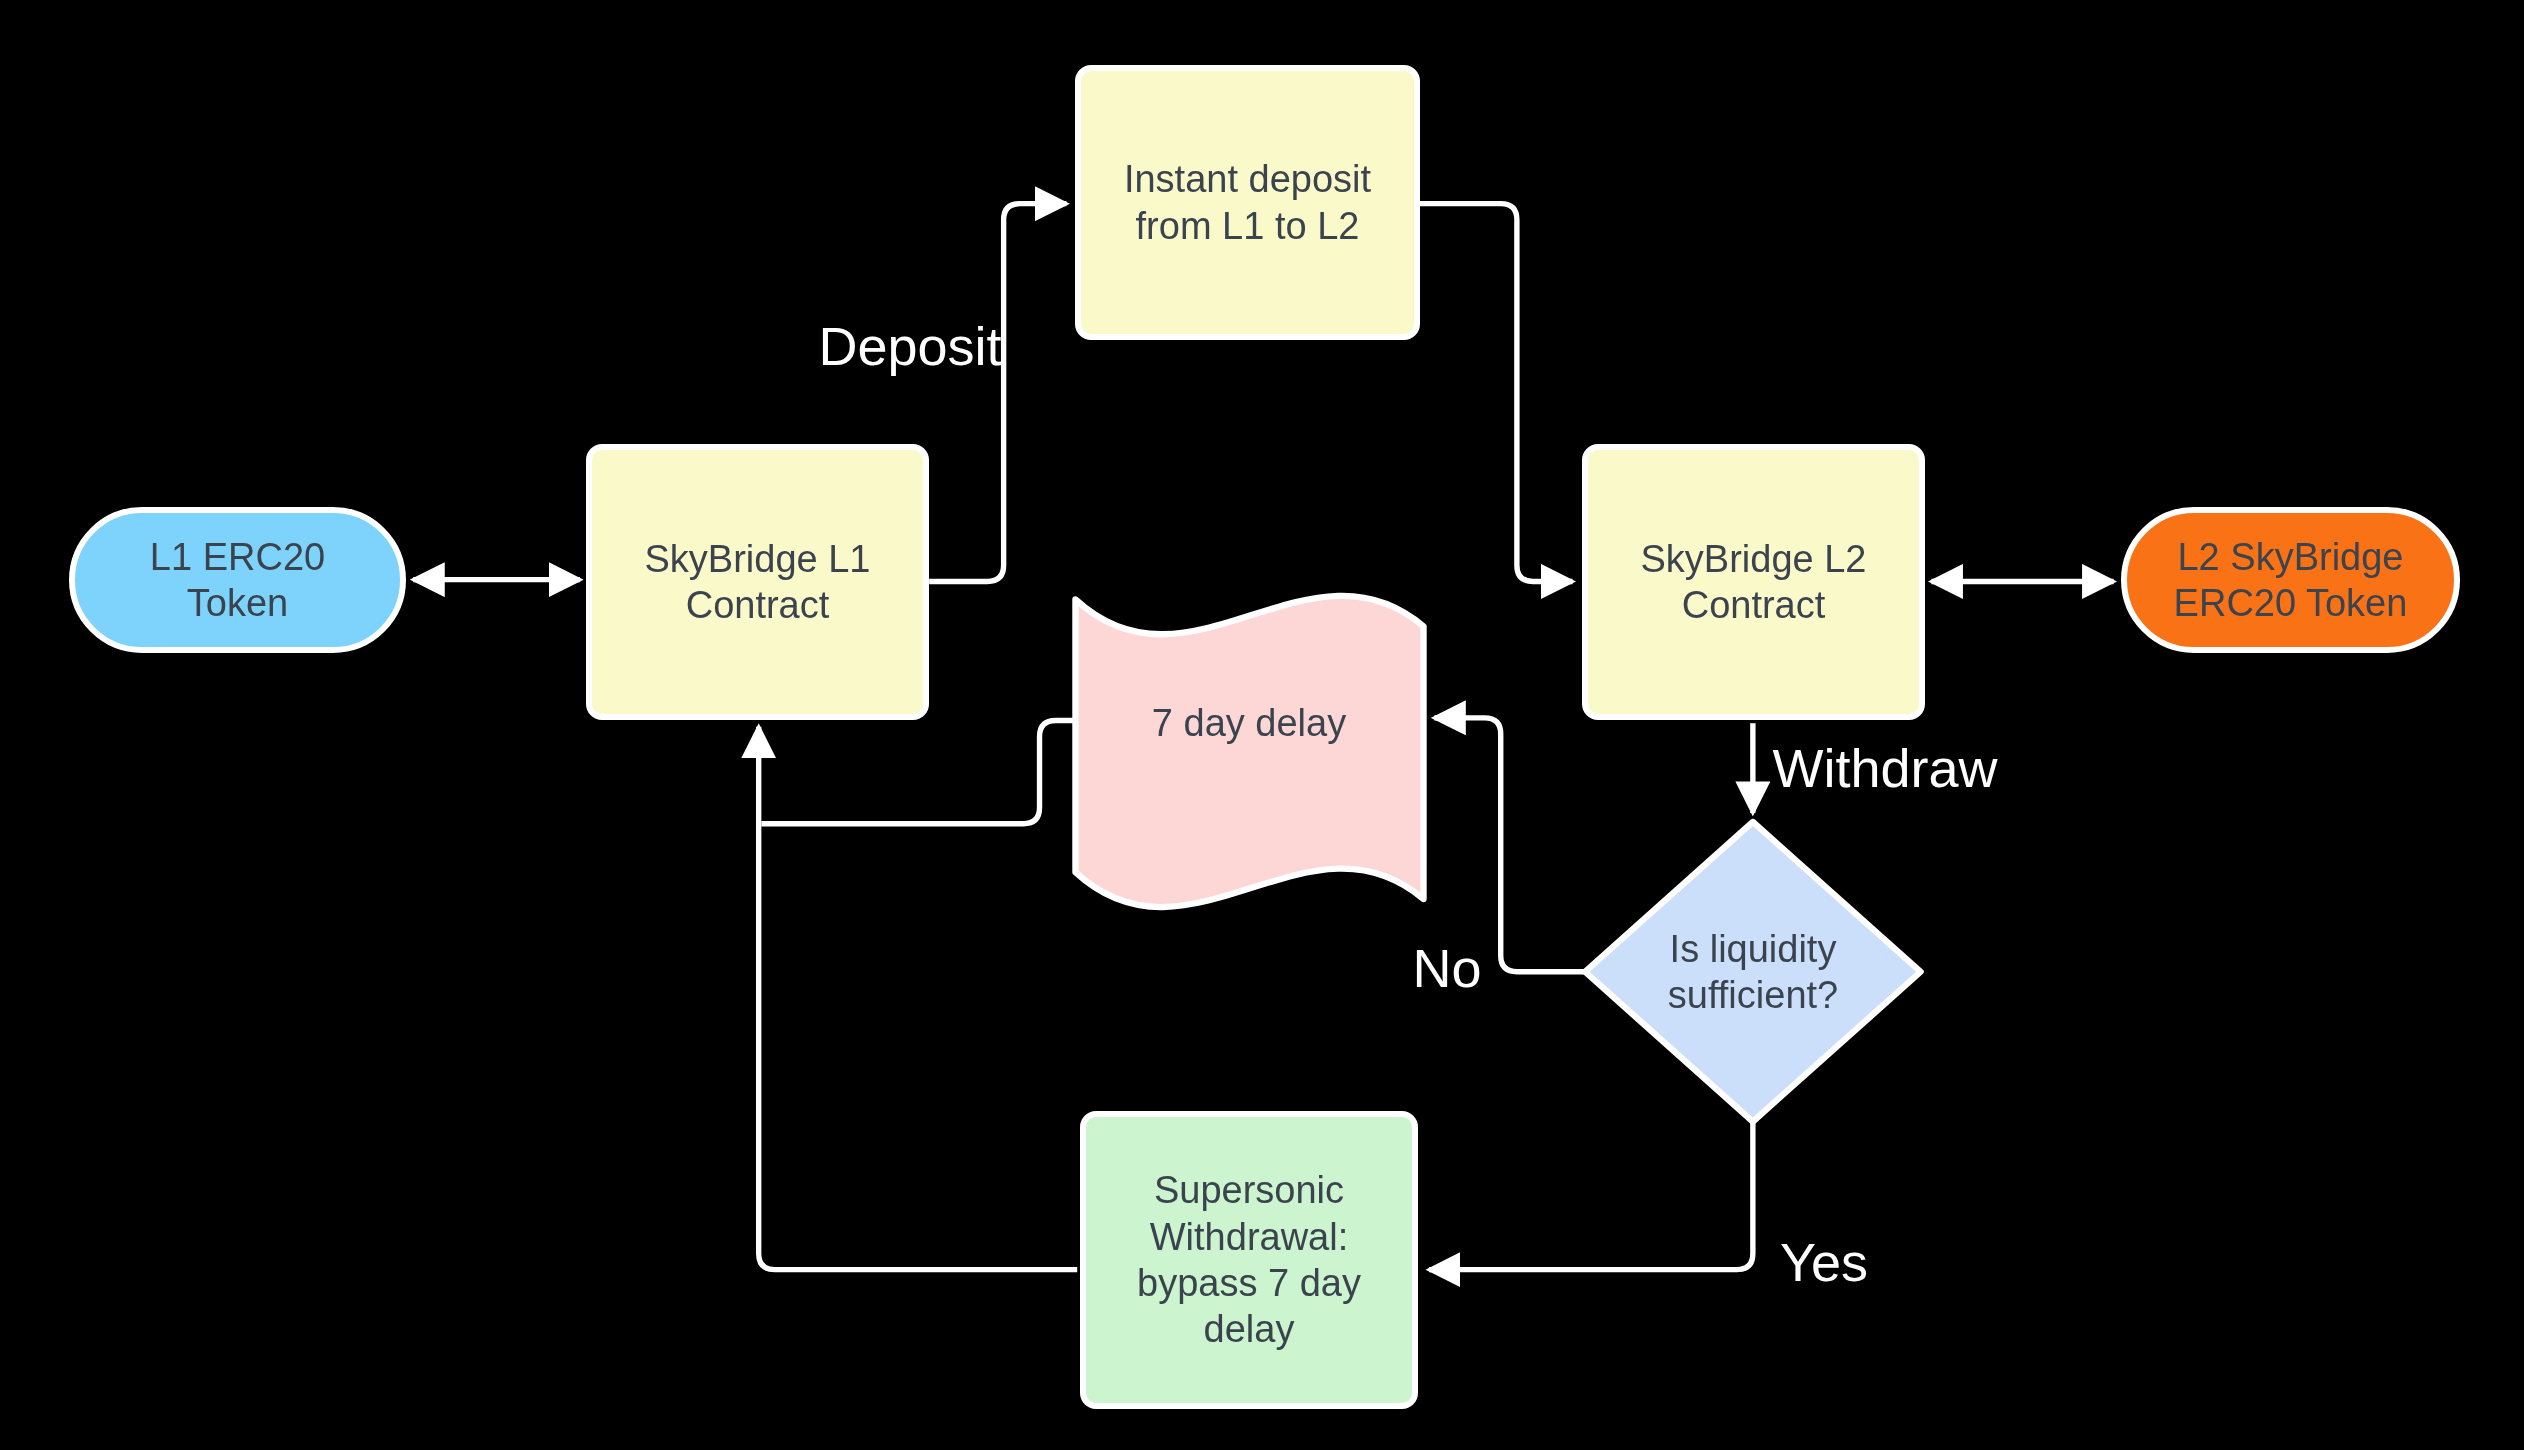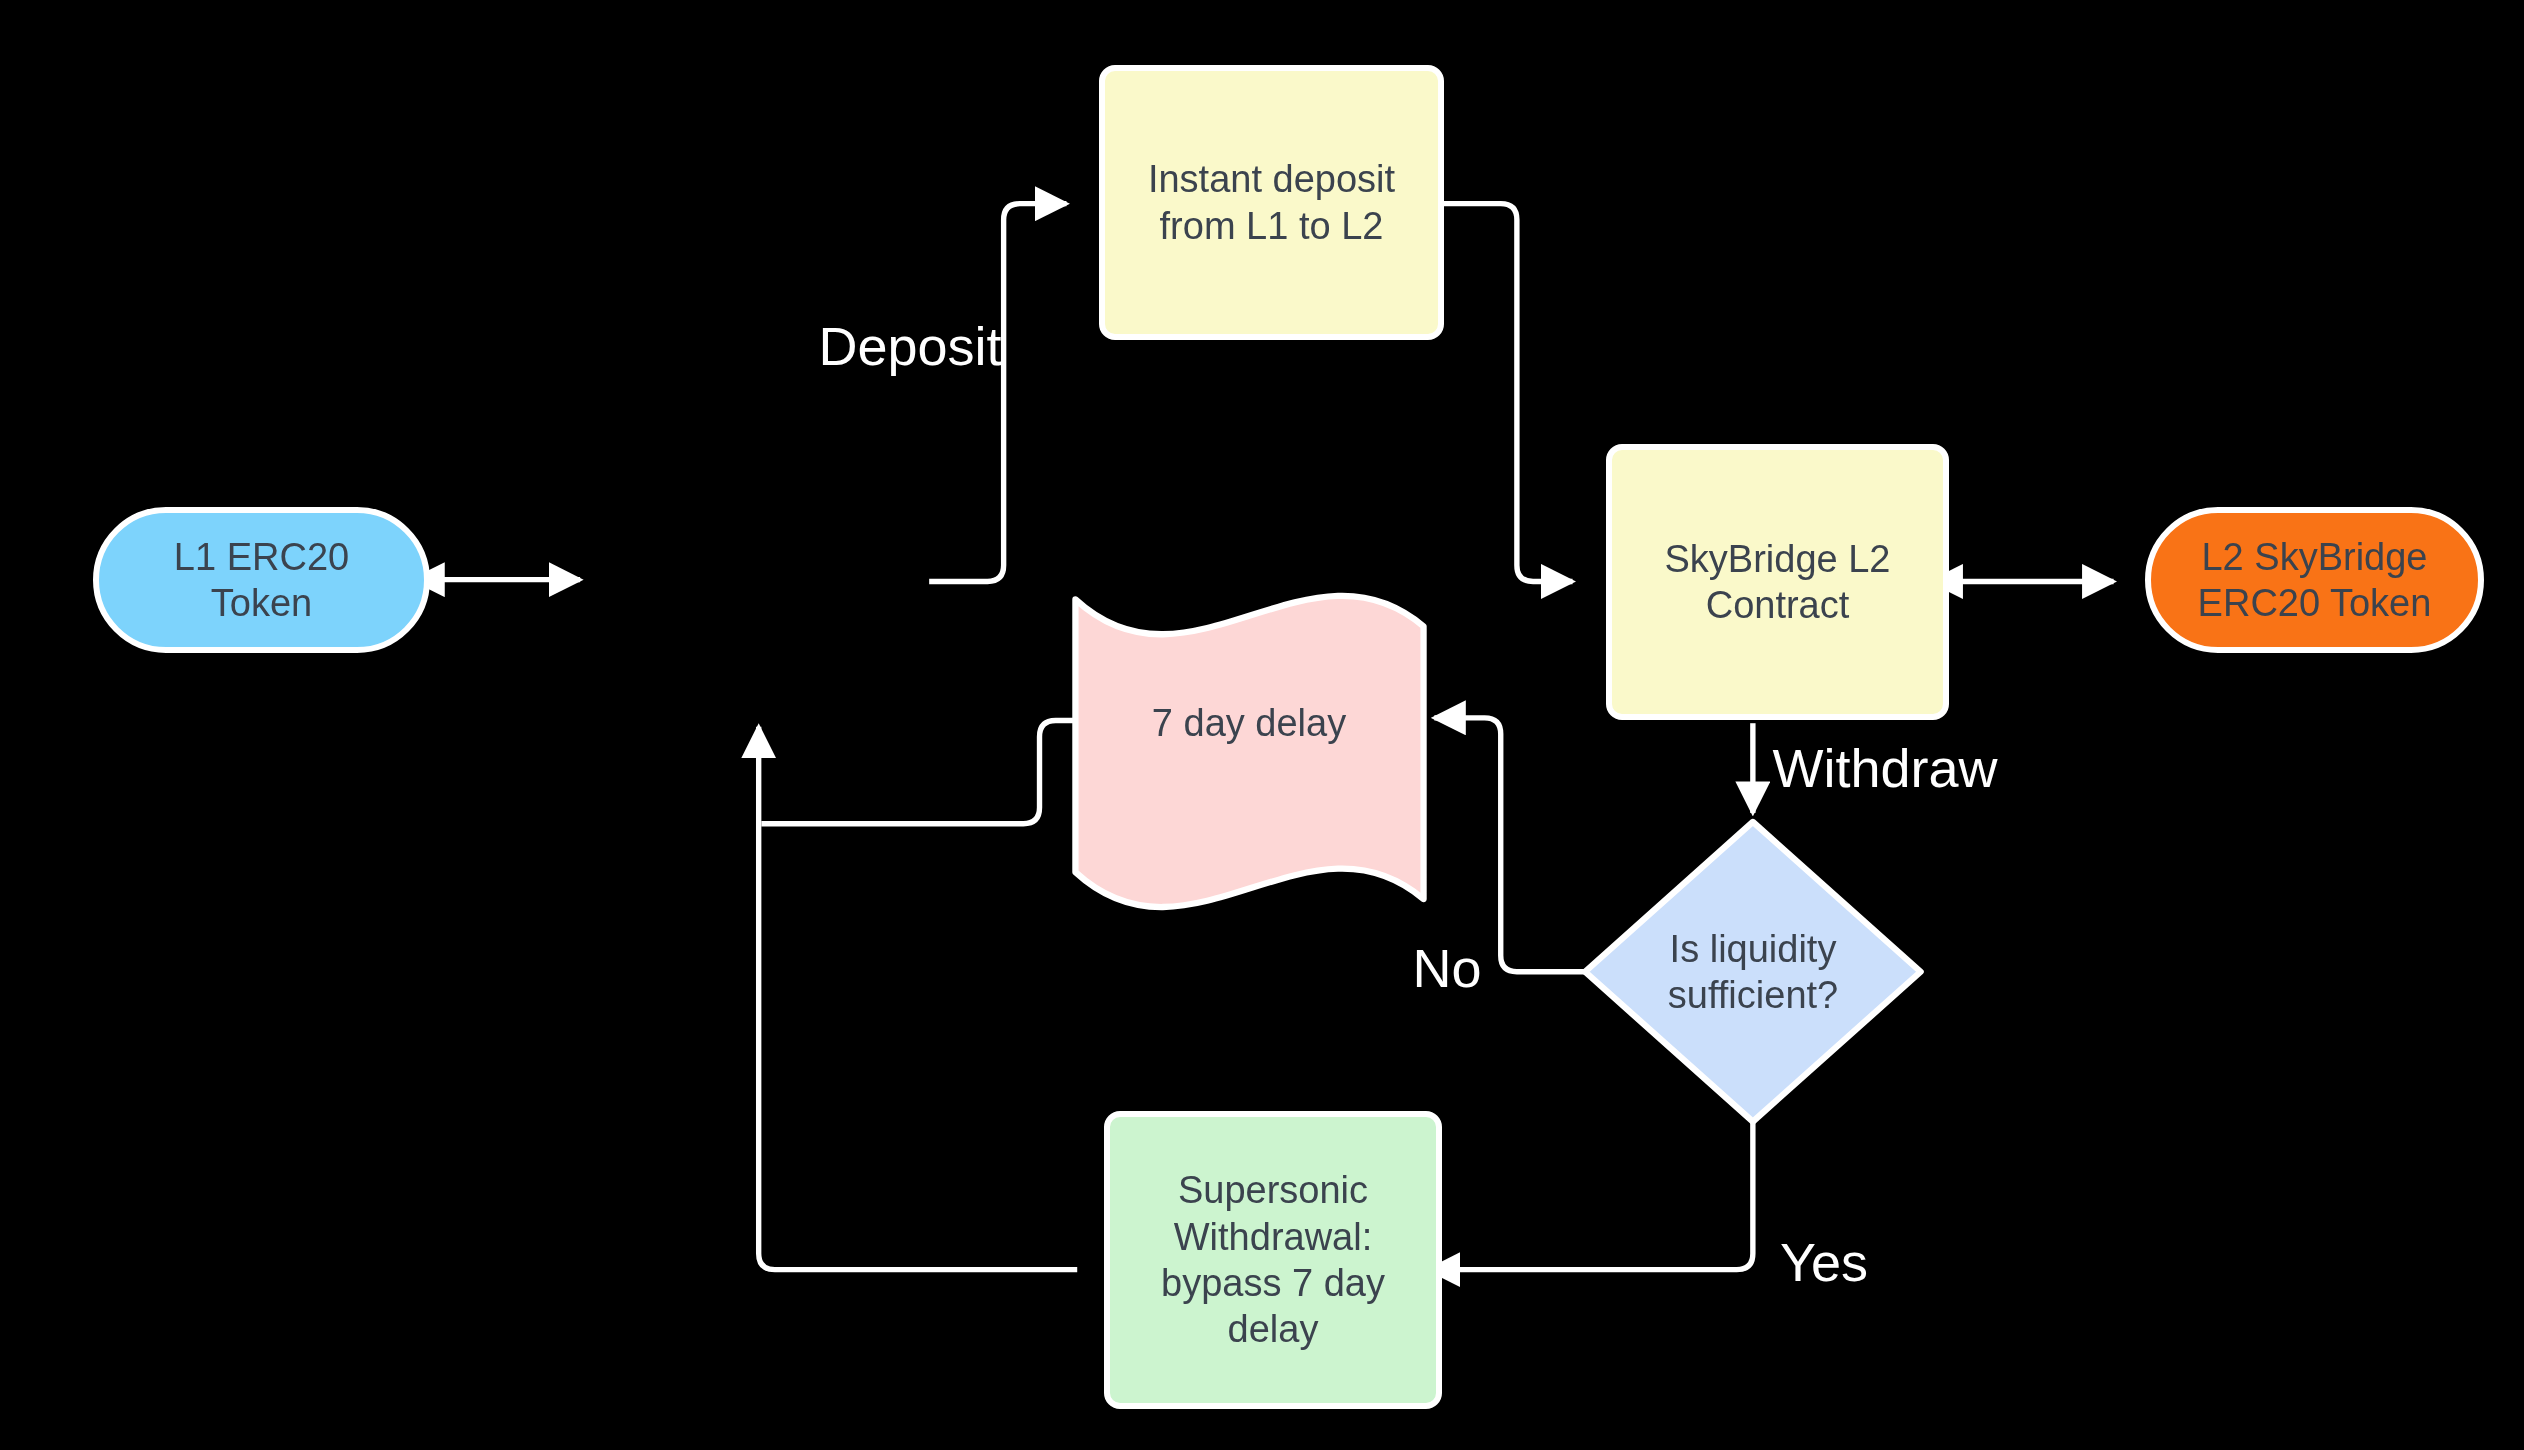--- a/index.html
+++ b/index.html
@@ -13,21 +13,20 @@
   .edges{position:absolute;left:0;top:0;z-index:1;}
   .node{
     position:absolute;z-index:2;
     box-sizing:border-box;
     border:6.3px solid #FFFFFF;
     display:flex;align-items:center;justify-content:center;
     text-align:center;
     color:#3B434E;
     font-size:38px;line-height:1.22;
     padding:0 29px;
-    margin-left:24px;
   }
   .rect{border-radius:16px;}
   .pill{border-radius:897px;}
   .shape-label{
     position:absolute;z-index:3;
     transform:translate(-50%,-50%);
     text-align:center;
     color:#3B434E;
     font-size:38px;line-height:1.22;
   }
@@ -84,20 +83,23 @@
 
     <path id="shape-delay" d="M 1198,668 C 1325,785 1458,590 1586,698 L 1586,1002 C 1458,894 1325,1089 1198,972 Z" stroke="#FFFFFF" stroke-width="7" stroke-linejoin="round" fill="#FDD7D6"></path>
 
     <polygon id="shape-diamond" points="1953,916 2140,1083 1953,1250 1766,1083" stroke="#FFFFFF" stroke-width="7" stroke-linejoin="round" fill="#CBDFFB"></polygon>
   </svg>
 
   <div class="node pill" id="n-l1-token" style="background: #7dd3fc;">
     <span>L1 ERC20 Token</span>
   </div>
 
+  <div class="node rect" id="n-l1-contract" style="background: rgb(250, 249, 202);">
+    <span>SkyBridge L1 Contract</span>
+  </div>
 
   <div class="node rect" id="n-instant-deposit" style="background: rgb(250, 249, 202);">
     <span>Instant deposit from L1 to L2</span>
   </div>
 
   <div class="node rect" id="n-l2-contract" style="background: rgb(250, 249, 202);">
     <span>SkyBridge L2 Contract</span>
   </div>
 
   <div class="node pill" id="n-l2-token" style="background: #f97316;">

